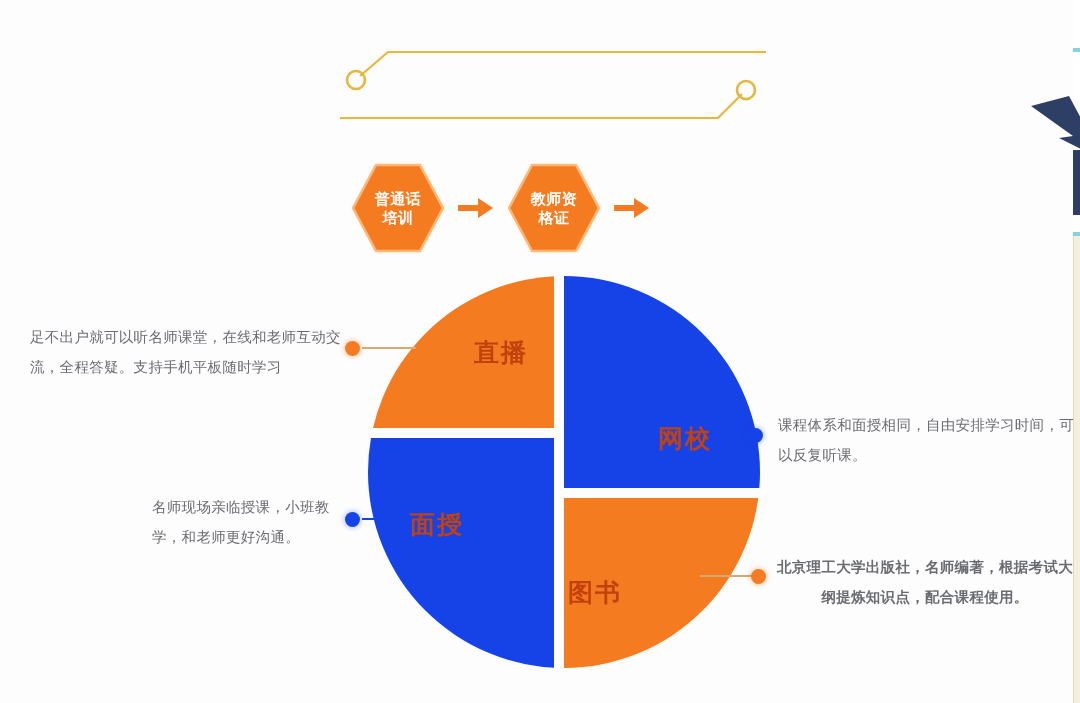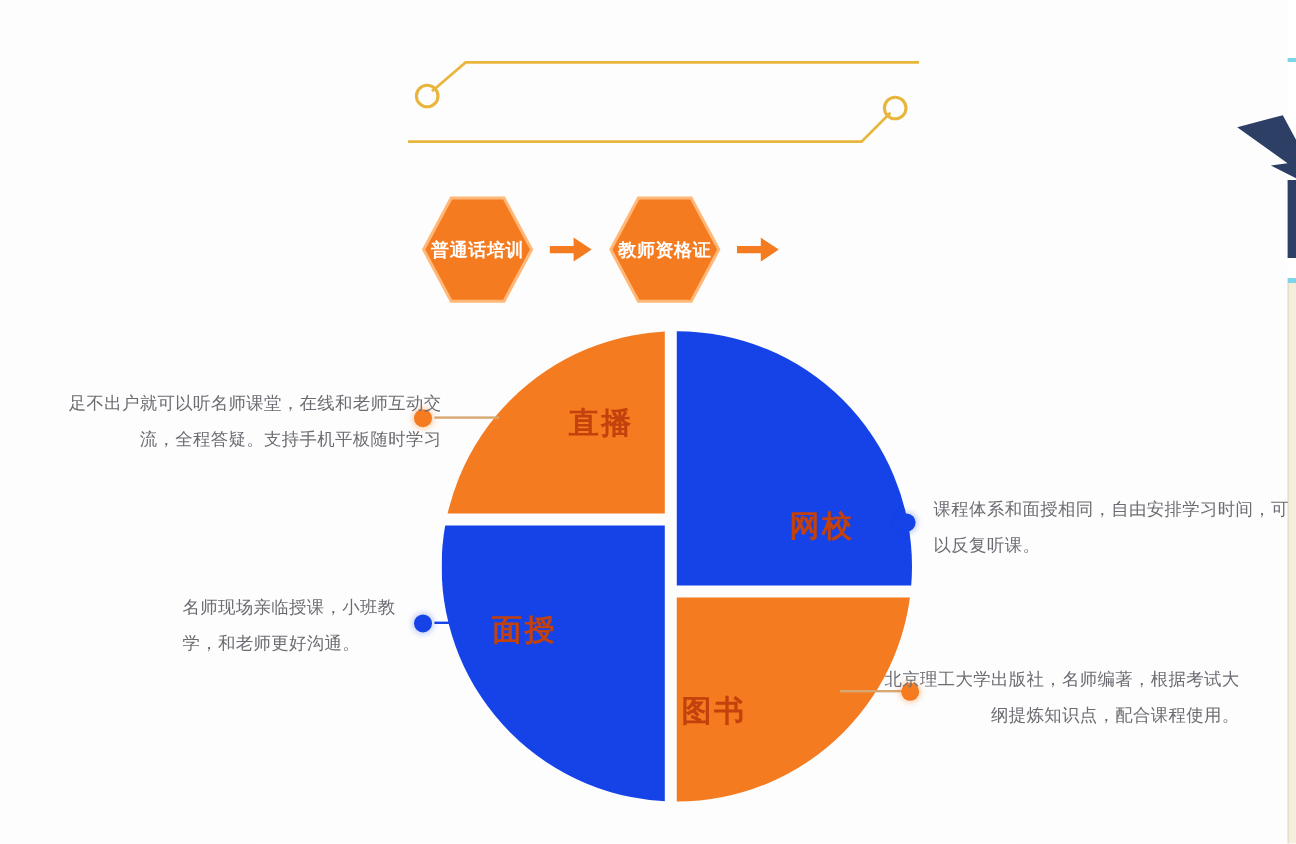--- a/index.html
+++ b/index.html
@@ -98,20 +98,21 @@
     position: absolute;
     inset: 0;
   }
   .hex-label {
     position: absolute;
     left: 0;
     top: 0;
     width: 96px;
     height: 96px;
     display: flex;
+    flex-direction: column;
     align-items: center;
     justify-content: center;
     color: #ffffff;
     font-size: 15px;
     font-weight: bold;
     line-height: 19px;
     text-align: center;
     letter-spacing: 0.5px;
   }
   .arrow {
@@ -172,24 +173,24 @@
   .line-blue   { background: #1543e8; }
 
   
   .note {
     position: absolute;
     font-size: 14.5px;
     line-height: 30px;
     color: #6b6c72;
     letter-spacing: 0.3px;
   }
-  .note-tl { left: 48px;  top: 322px; width: 320px; text-align: right; }
+  .note-tl { left: 30px;  top: 322px; width: 320px; text-align: left; }
   .note-bl { left: 152px; top: 492px; width: 190px; text-align: left; }
   .note-tr { left: 778px; top: 410px; width: 298px; text-align: left; }
-  .note-br { left: 735px; top: 552px; width: 298px; text-align: right; }
+  .note-br { left: 776px; top: 552px; width: 298px; text-align: center; font-weight: bold; }
 </style>
 </head>
 <body>
 
 <div id="canvas">
 
   <div class="edge-strip"></div>
   <div class="edge-line"></div>
   <svg class="navy-wing" viewBox="0 0 56 80">
     <path d="M2 14 L40 4 L54 30 L54 58 L30 46 L44 44 L30 34 Z" fill="#2e3f66"></path>

